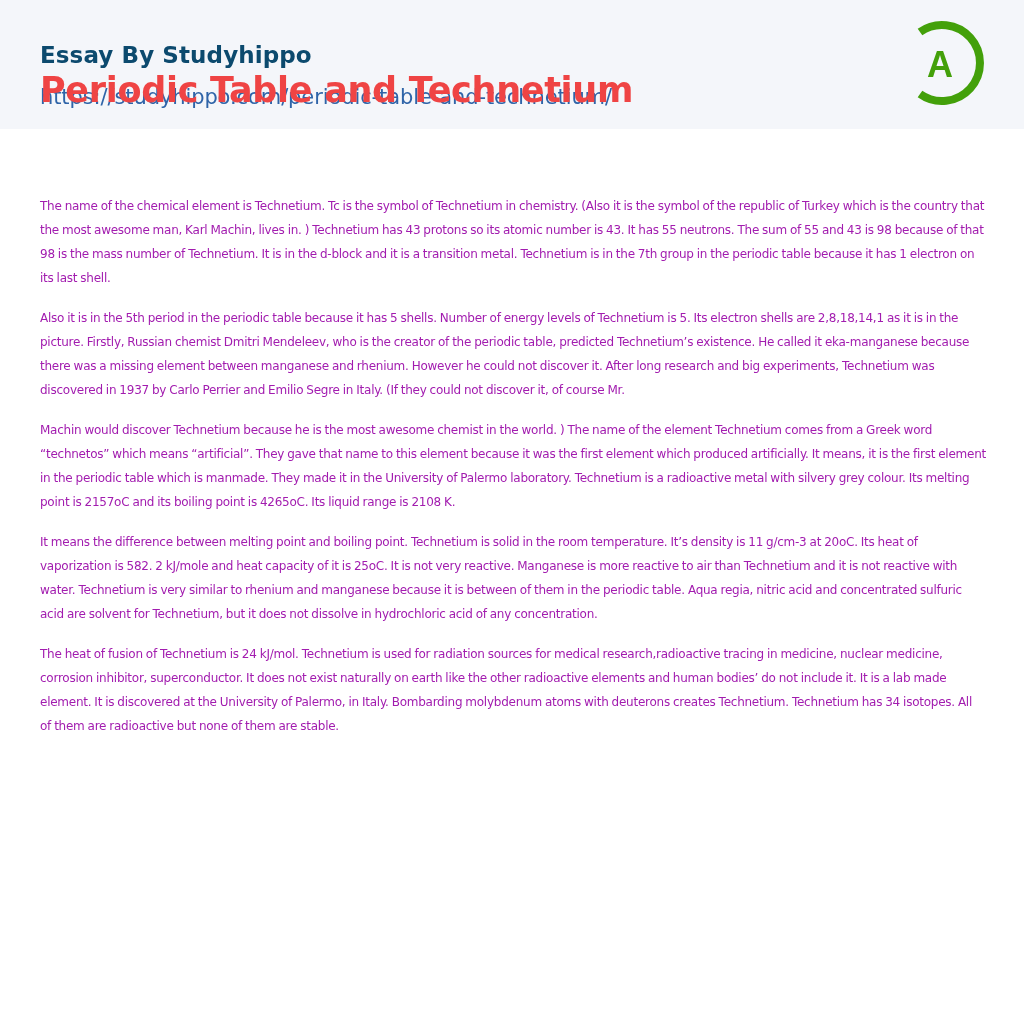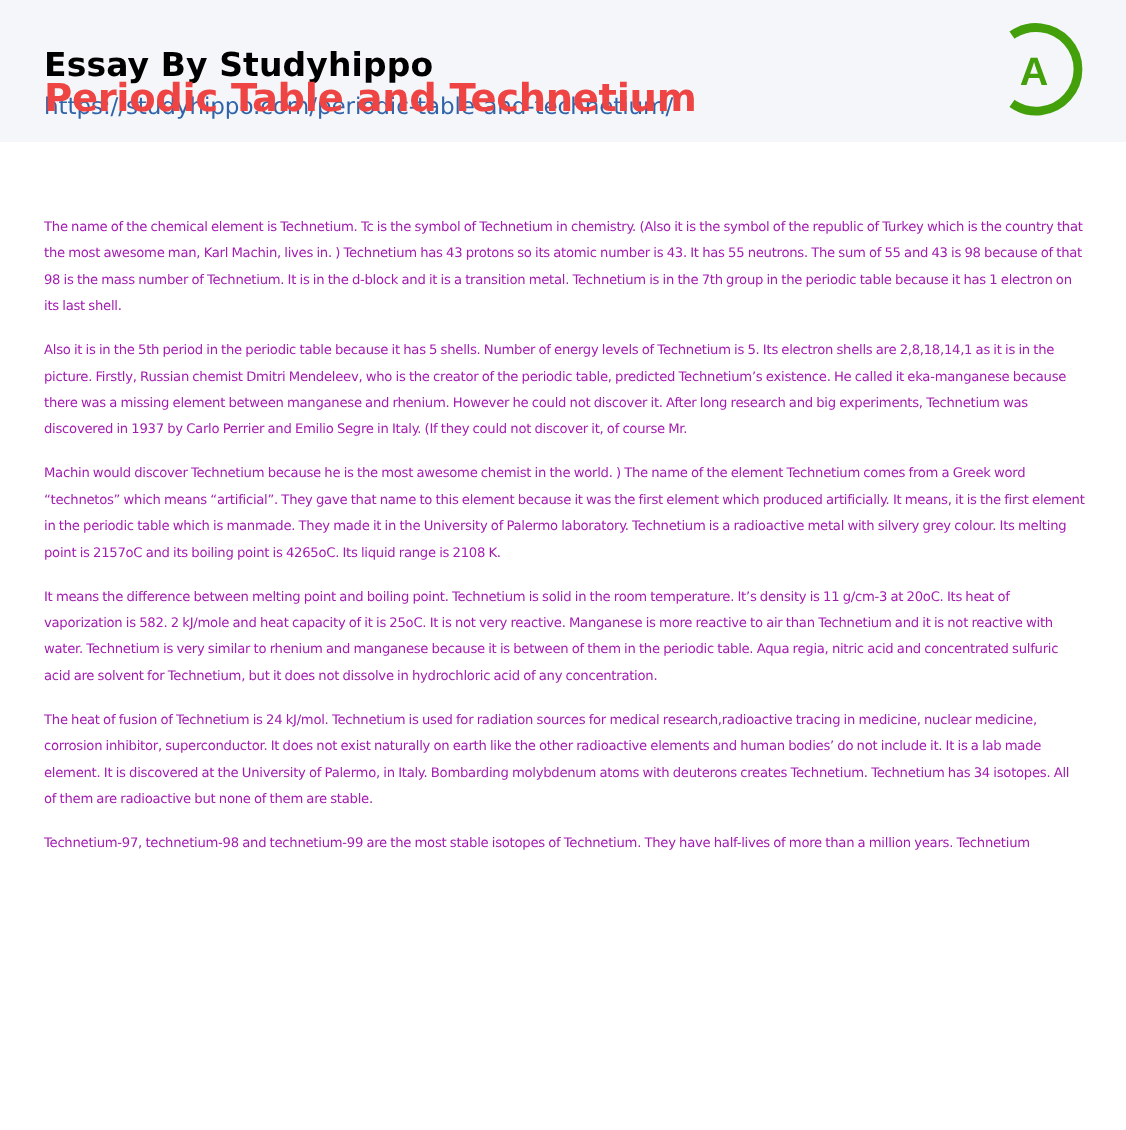--- a/index.html
+++ b/index.html
@@ -12,23 +12,23 @@
   }
   .header {
     position: relative;
     height: 129px;
     background: #f4f6fa;
   }
   .brand {
     position: absolute;
     left: 40px;
     top: 42px;
-    font-size: 30px;
+    font-size: 23px;
     font-weight: bold;
-    color: #000000;
+    color: #0c4a6e;
     letter-spacing: 0.1px;
   }
   .url {
     position: absolute;
     left: 40px;
     top: 85px;
     font-size: 21px;
     color: #2f64a8;
     text-decoration: none;
     letter-spacing: -0.1px;
@@ -82,14 +82,13 @@
 </div>
 
 <h1>Periodic Table and Technetium</h1>
 
 <div class="paragraphs">
   <p>The name of the chemical element is Technetium. Tc is the symbol of Technetium in chemistry. (Also it is the symbol of the republic of Turkey which is the country that the most awesome man, Karl Machin, lives in. ) Technetium has 43 protons so its atomic number is 43. It has 55 neutrons. The sum of 55 and 43 is 98 because of that 98 is the mass number of Technetium. It is in the d-block and it is a transition metal. Technetium is in the 7th group in the periodic table because it has 1 electron on its last shell.</p>
   <p>Also it is in the 5th period in the periodic table because it has 5 shells. Number of energy levels of Technetium is 5. Its electron shells are 2,8,18,14,1 as it is in the picture. Firstly, Russian chemist Dmitri Mendeleev, who is the creator of the periodic table, predicted Technetium’s existence. He called it eka-manganese because there was a missing element between manganese and rhenium. However he could not discover it. After long research and big experiments, Technetium was discovered in 1937 by Carlo Perrier and Emilio Segre in Italy. (If they could not discover it, of course Mr.</p>
   <p>Machin would discover Technetium because he is the most awesome chemist in the world. ) The name of the element Technetium comes from a Greek word “technetos” which means “artificial”. They gave that name to this element because it was the first element which produced artificially. It means, it is the first element in the periodic table which is manmade. They made it in the University of Palermo laboratory. Technetium is a radioactive metal with silvery grey colour. Its melting point is 2157oC and its boiling point is 4265oC. Its liquid range is 2108 K.</p>
   <p>It means the difference between melting point and boiling point. Technetium is solid in the room temperature. It’s density is 11 g/cm-3 at 20oC. Its heat of vaporization is 582. 2 kJ/mole and heat capacity of it is 25oC. It is not very reactive. Manganese is more reactive to air than Technetium and it is not reactive with water. Technetium is very similar to rhenium and manganese because it is between of them in the periodic table. Aqua regia, nitric acid and concentrated sulfuric acid are solvent for Technetium, but it does not dissolve in hydrochloric acid of any concentration.</p>
   <p>The heat of fusion of Technetium is 24 kJ/mol. Technetium is used for radiation sources for medical research,radioactive tracing in medicine, nuclear medicine, corrosion inhibitor, superconductor. It does not exist naturally on earth like the other radioactive elements and human bodies’ do not include it. It is a lab made element. It is discovered at the University of Palermo, in Italy. Bombarding molybdenum atoms with deuterons creates Technetium. Technetium has 34 isotopes. All of them are radioactive but none of them are stable.</p>
-  <p>Technetium-97, technetium-98 and technetium-99 are the most stable isotopes of Technetium. They have half-lives of more than a million years. Technetium</p>
 </div>
 
 </body></html>

